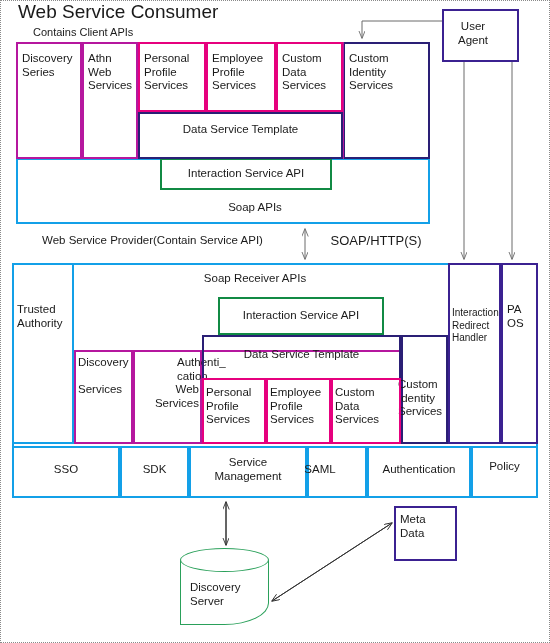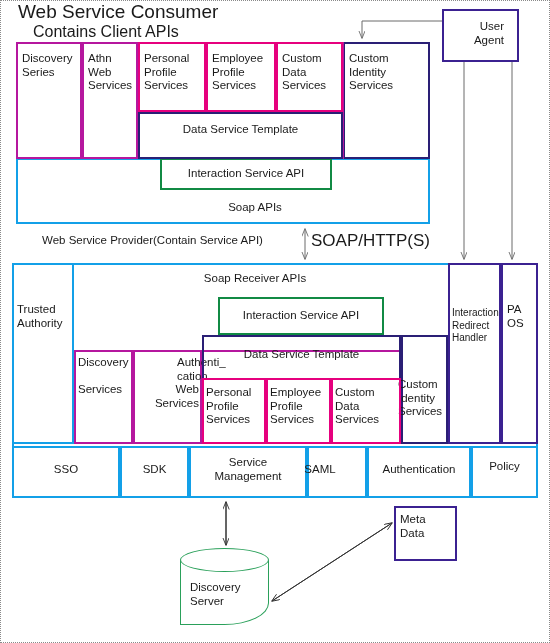--- a/index.html
+++ b/index.html
@@ -8,21 +8,21 @@
   .abs{position:absolute;box-sizing:border-box;}
   .lbl{position:absolute;box-sizing:border-box;font-size:11.5px;line-height:13.5px;color:#1a1a1a;white-space:pre-line;}
   .ctr{text-align:center;}
   .rgt{text-align:right;}
 
   
   #frame{left:0;top:0;width:550px;height:643px;border:1px dotted #8a8a8a;}
 
   
   #title{left:18px;top:1px;font-size:19px;line-height:22px;}
-  #subtitle{left:33px;top:25px;font-size:16px;line-height:14px;}
+  #subtitle{left:33px;top:25px;font-size:11px;line-height:14px;}
 
   .magenta{border:2px solid #b5179e;}
   .pink{border:2px solid #e6007e;}
   .navy{border:2px solid #2a1f75;}
   .green{border:2px solid #118a44;}
   .cyan{border:2px solid #13a0e8;}
   .violet{border:2px solid #3b2191;}
 
   
   #cyl-body{border:1.5px solid #2aa05a;border-top:none;border-radius:0 0 50%/0 0 22px 22px;}
@@ -74,21 +74,21 @@
   <div class="lbl" style="left:212px;top:52px;width:66px;">Employee
 Profile
 Services</div>
 
   <div class="abs pink" style="left:276px;top:42px;width:67px;height:70px;"></div>
   <div class="lbl" style="left:282px;top:52px;width:63px;">Custom
 Data
 Services</div>
 
   <div class="lbl" style="left:34px;top:234px;width:270px;font-size:11.5px;margin-left:8px;">Web Service Provider(Contain Service API)</div>
-  <div class="lbl" style="left:311px;top:234px;width:130px;font-size:17px;">SOAP/HTTP(S)</div>
+  <div class="lbl" style="left:311px;top:234px;width:130px;font-size:13px;text-align:center;">SOAP/HTTP(S)</div>
 
   <div class="abs cyan" style="left:12px;top:263px;width:526px;height:235px;"></div>
 
   <div class="lbl ctr" style="left:70px;top:272px;width:370px;">Soap Receiver APIs</div>
 
   <div class="abs cyan" style="left:12px;top:263px;width:62px;height:181px;"></div>
   <div class="lbl" style="left:17px;top:303px;width:58px;">Trusted
 Authority</div>
 
   <div class="abs green" style="left:218px;top:297px;width:166px;height:38px;"></div>
@@ -152,21 +152,21 @@
   <div class="abs cyan" style="left:307px;top:446px;width:60px;height:52px;"></div>
   <div class="lbl ctr" style="left:290px;top:463px;width:60px;">SAML</div>
 
   <div class="abs cyan" style="left:367px;top:446px;width:104px;height:52px;"></div>
   <div class="lbl ctr" style="left:367px;top:463px;width:104px;">Authentication</div>
 
   <div class="abs cyan" style="left:471px;top:446px;width:67px;height:52px;"></div>
   <div class="lbl ctr" style="left:471px;top:460px;width:67px;">Policy</div>
 
   <div class="abs violet" style="left:442px;top:9px;width:77px;height:53px;"></div>
-  <div class="lbl ctr" style="left:442px;top:20px;width:62px;text-align:right;">User
+  <div class="lbl ctr" style="left:442px;top:20px;width:62px;">User
 Agent</div>
 
   <div class="abs violet" style="left:394px;top:506px;width:63px;height:55px;"></div>
   <div class="lbl" style="left:400px;top:513px;width:58px;">Meta
 Data</div>
 
   <div class="abs" id="cyl-body" style="left:180px;top:560px;width:89px;height:65px;"></div>
   <div class="abs" id="cyl-top" style="left:180px;top:548px;width:89px;height:24px;background:#fff;"></div>
   <div class="lbl" style="left:190px;top:581px;width:80px;">Discovery
 Server</div>

